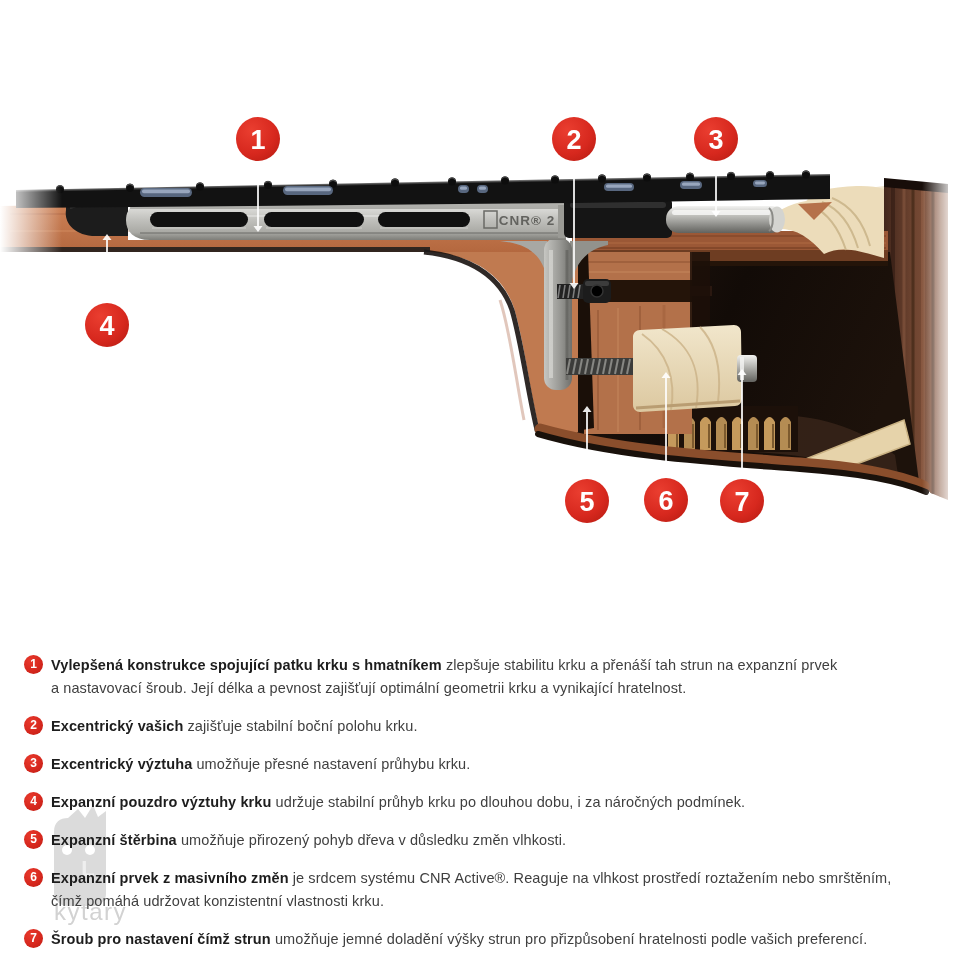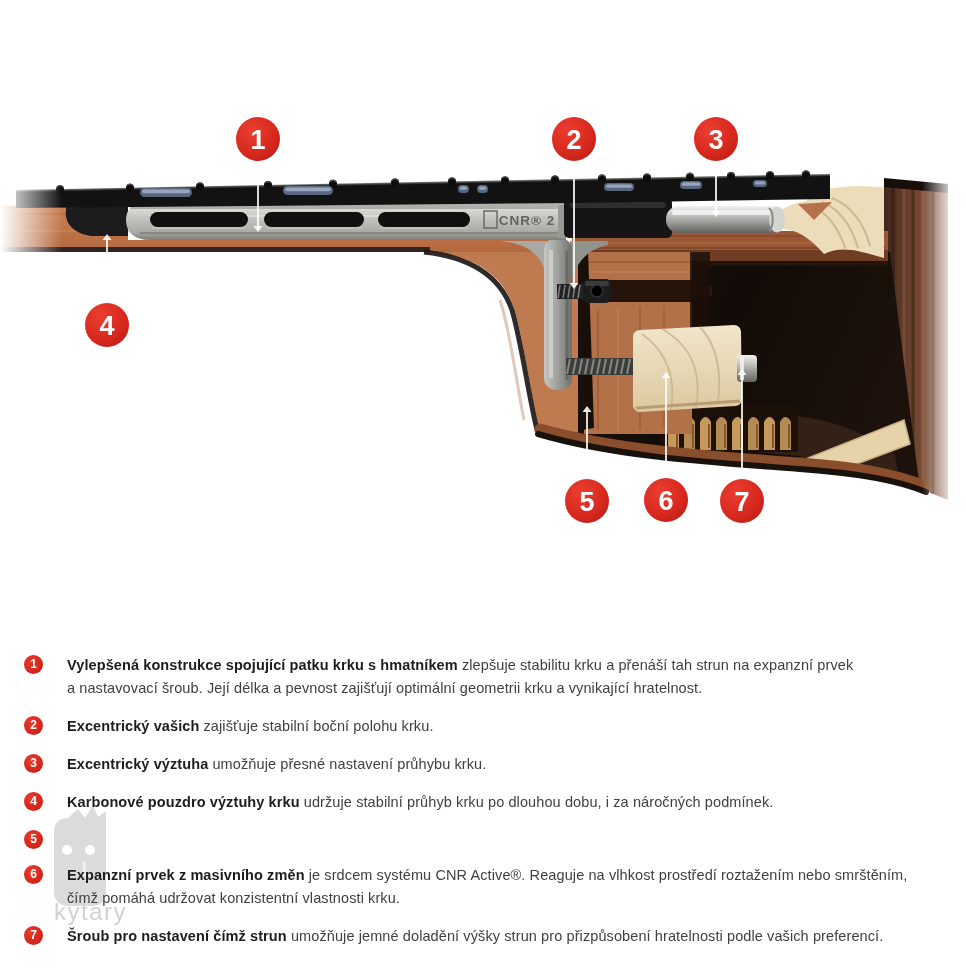--- a/index.html
+++ b/index.html
@@ -7,21 +7,21 @@
          font-family:"Liberation Sans", sans-serif;}
   .diagram-svg{position:absolute;left:0;top:0;z-index:1;}
   .watermark{position:absolute;left:40px;top:798px;z-index:0;}
   .legend{position:absolute;left:24px;top:654px;right:10px;z-index:2;}
   .legend-item{display:flex;align-items:flex-start;margin:0 0 15px 0;}
   .badge{flex:0 0 auto;width:19px;height:19px;border-radius:50%;
          background:radial-gradient(circle at 35% 30%, #e8392c 0%, #d7281e 55%, #bd1d13 100%);
          color:#fff;font-size:12px;font-weight:bold;line-height:19px;text-align:center;
          margin-right:8px;margin-top:1px;}
   .legend-text{font-size:14.5px;line-height:23px;color:#3f3f3f;letter-spacing:0.1px;}
-  .legend-line{white-space:nowrap;margin-left:16px;}
+  .legend-line{white-space:nowrap;}
   .lead{font-weight:bold;color:#1d1d1d;}
 </style>
 </head>
 <body>
 
 <div class="stage">
 
   <svg class="watermark" width="170" height="135" viewBox="0 0 170 135">
     <path d="M14,34 C14,24 20,20 28,20 L38,11 L45,20 L53,7 L58,19 L66,13 L66,96
              C66,103 60,108 52,108 L28,108 C20,108 14,102 14,95 Z" fill="#d6d6d6" opacity="0.88"></path>
@@ -381,25 +381,28 @@
       </div>
       <div class="legend-item">
         <span class="badge">3</span>
         <div class="legend-text">
           <div class="legend-line"><span class="lead">Excentrický výztuha</span> umožňuje přesné nastavení průhybu krku.</div>
         </div>
       </div>
       <div class="legend-item">
         <span class="badge">4</span>
         <div class="legend-text">
-          <div class="legend-line"><span class="lead">Karbonové pouzdro výztuhy krku</span> udržuje stabilní průhyb krku po dlouhou dobu, i za náročných podmínek.</div>
+          <div class="legend-line"><span class="lead">Expanzní pouzdro výztuhy krku</span> udržuje stabilní průhyb krku po dlouhou dobu, i za náročných podmínek.</div>
         </div>
       </div>
       <div class="legend-item">
         <span class="badge">5</span>
+        <div class="legend-text">
+          <div class="legend-line"><span class="lead">Expanzní štěrbina</span> umožňuje přirozený pohyb dřeva v důsledku změn vlhkosti.</div>
+        </div>
       </div>
       <div class="legend-item">
         <span class="badge">6</span>
         <div class="legend-text">
           <div class="legend-line"><span class="lead">Expanzní prvek z masivního změn</span> je srdcem systému CNR Active®. Reaguje na vlhkost prostředí roztažením nebo smrštěním,</div>
           <div class="legend-line">čímž pomáhá udržovat konzistentní vlastnosti krku.</div>
         </div>
       </div>
       <div class="legend-item">
         <span class="badge">7</span>

